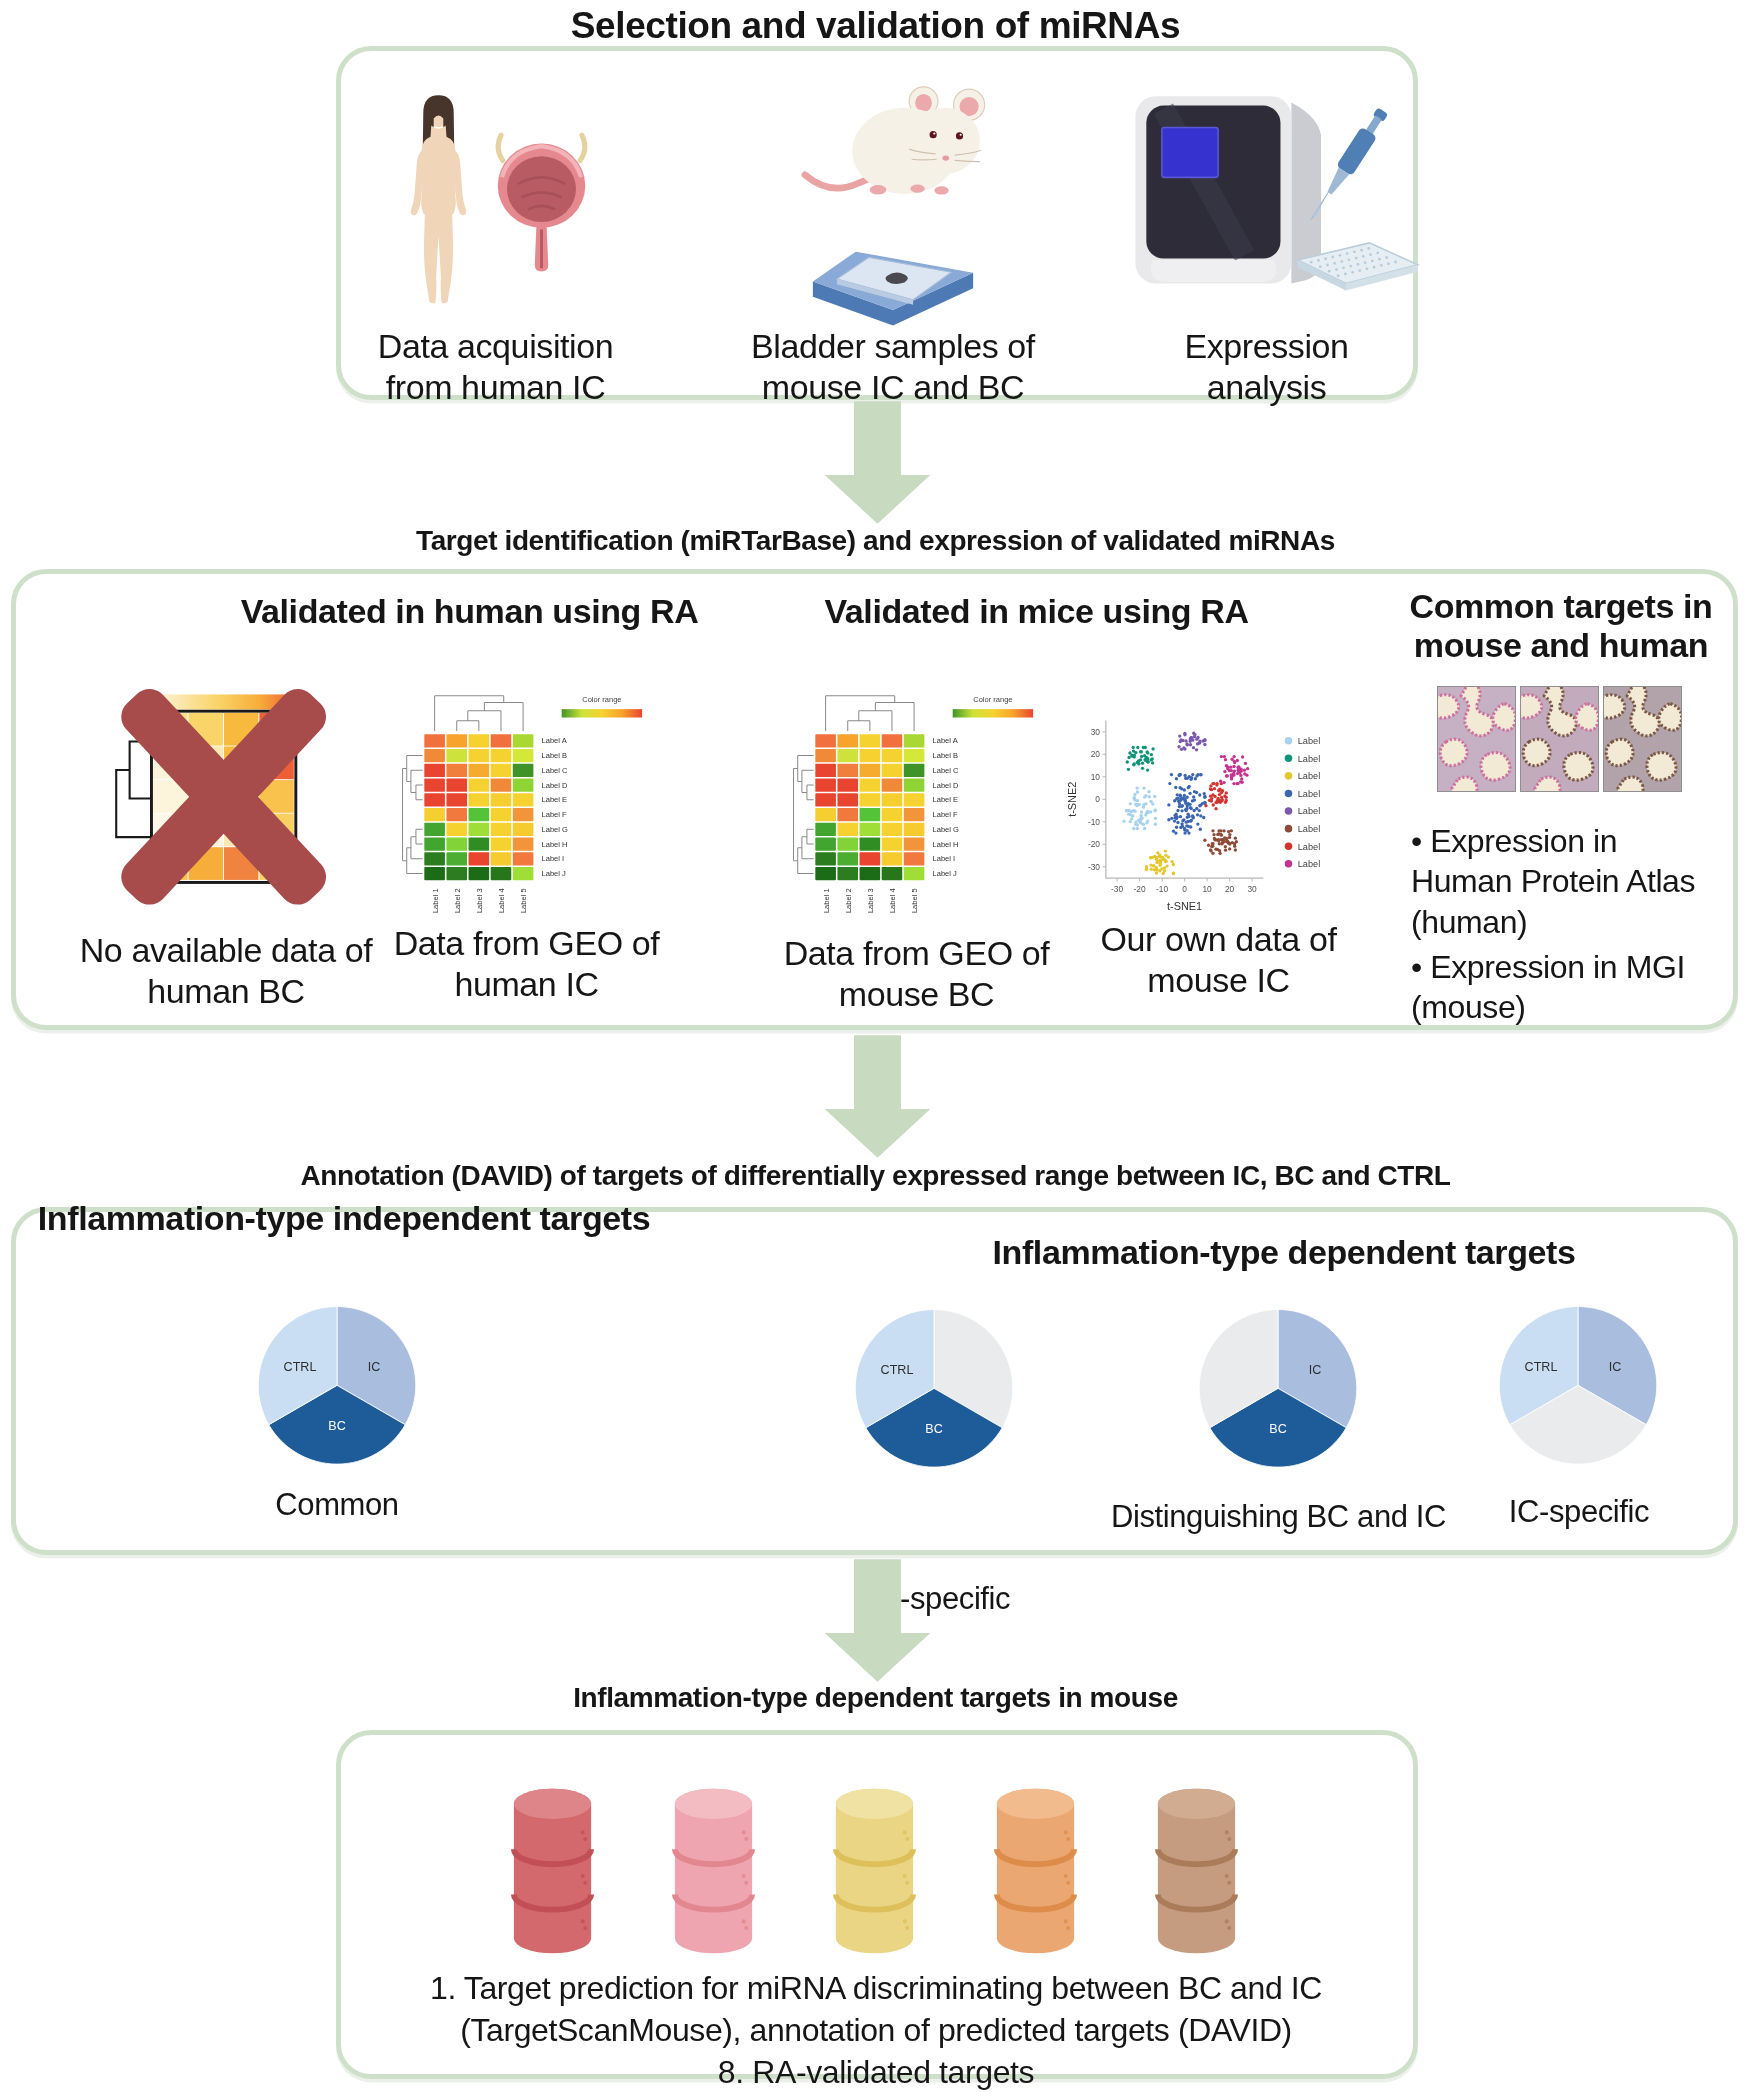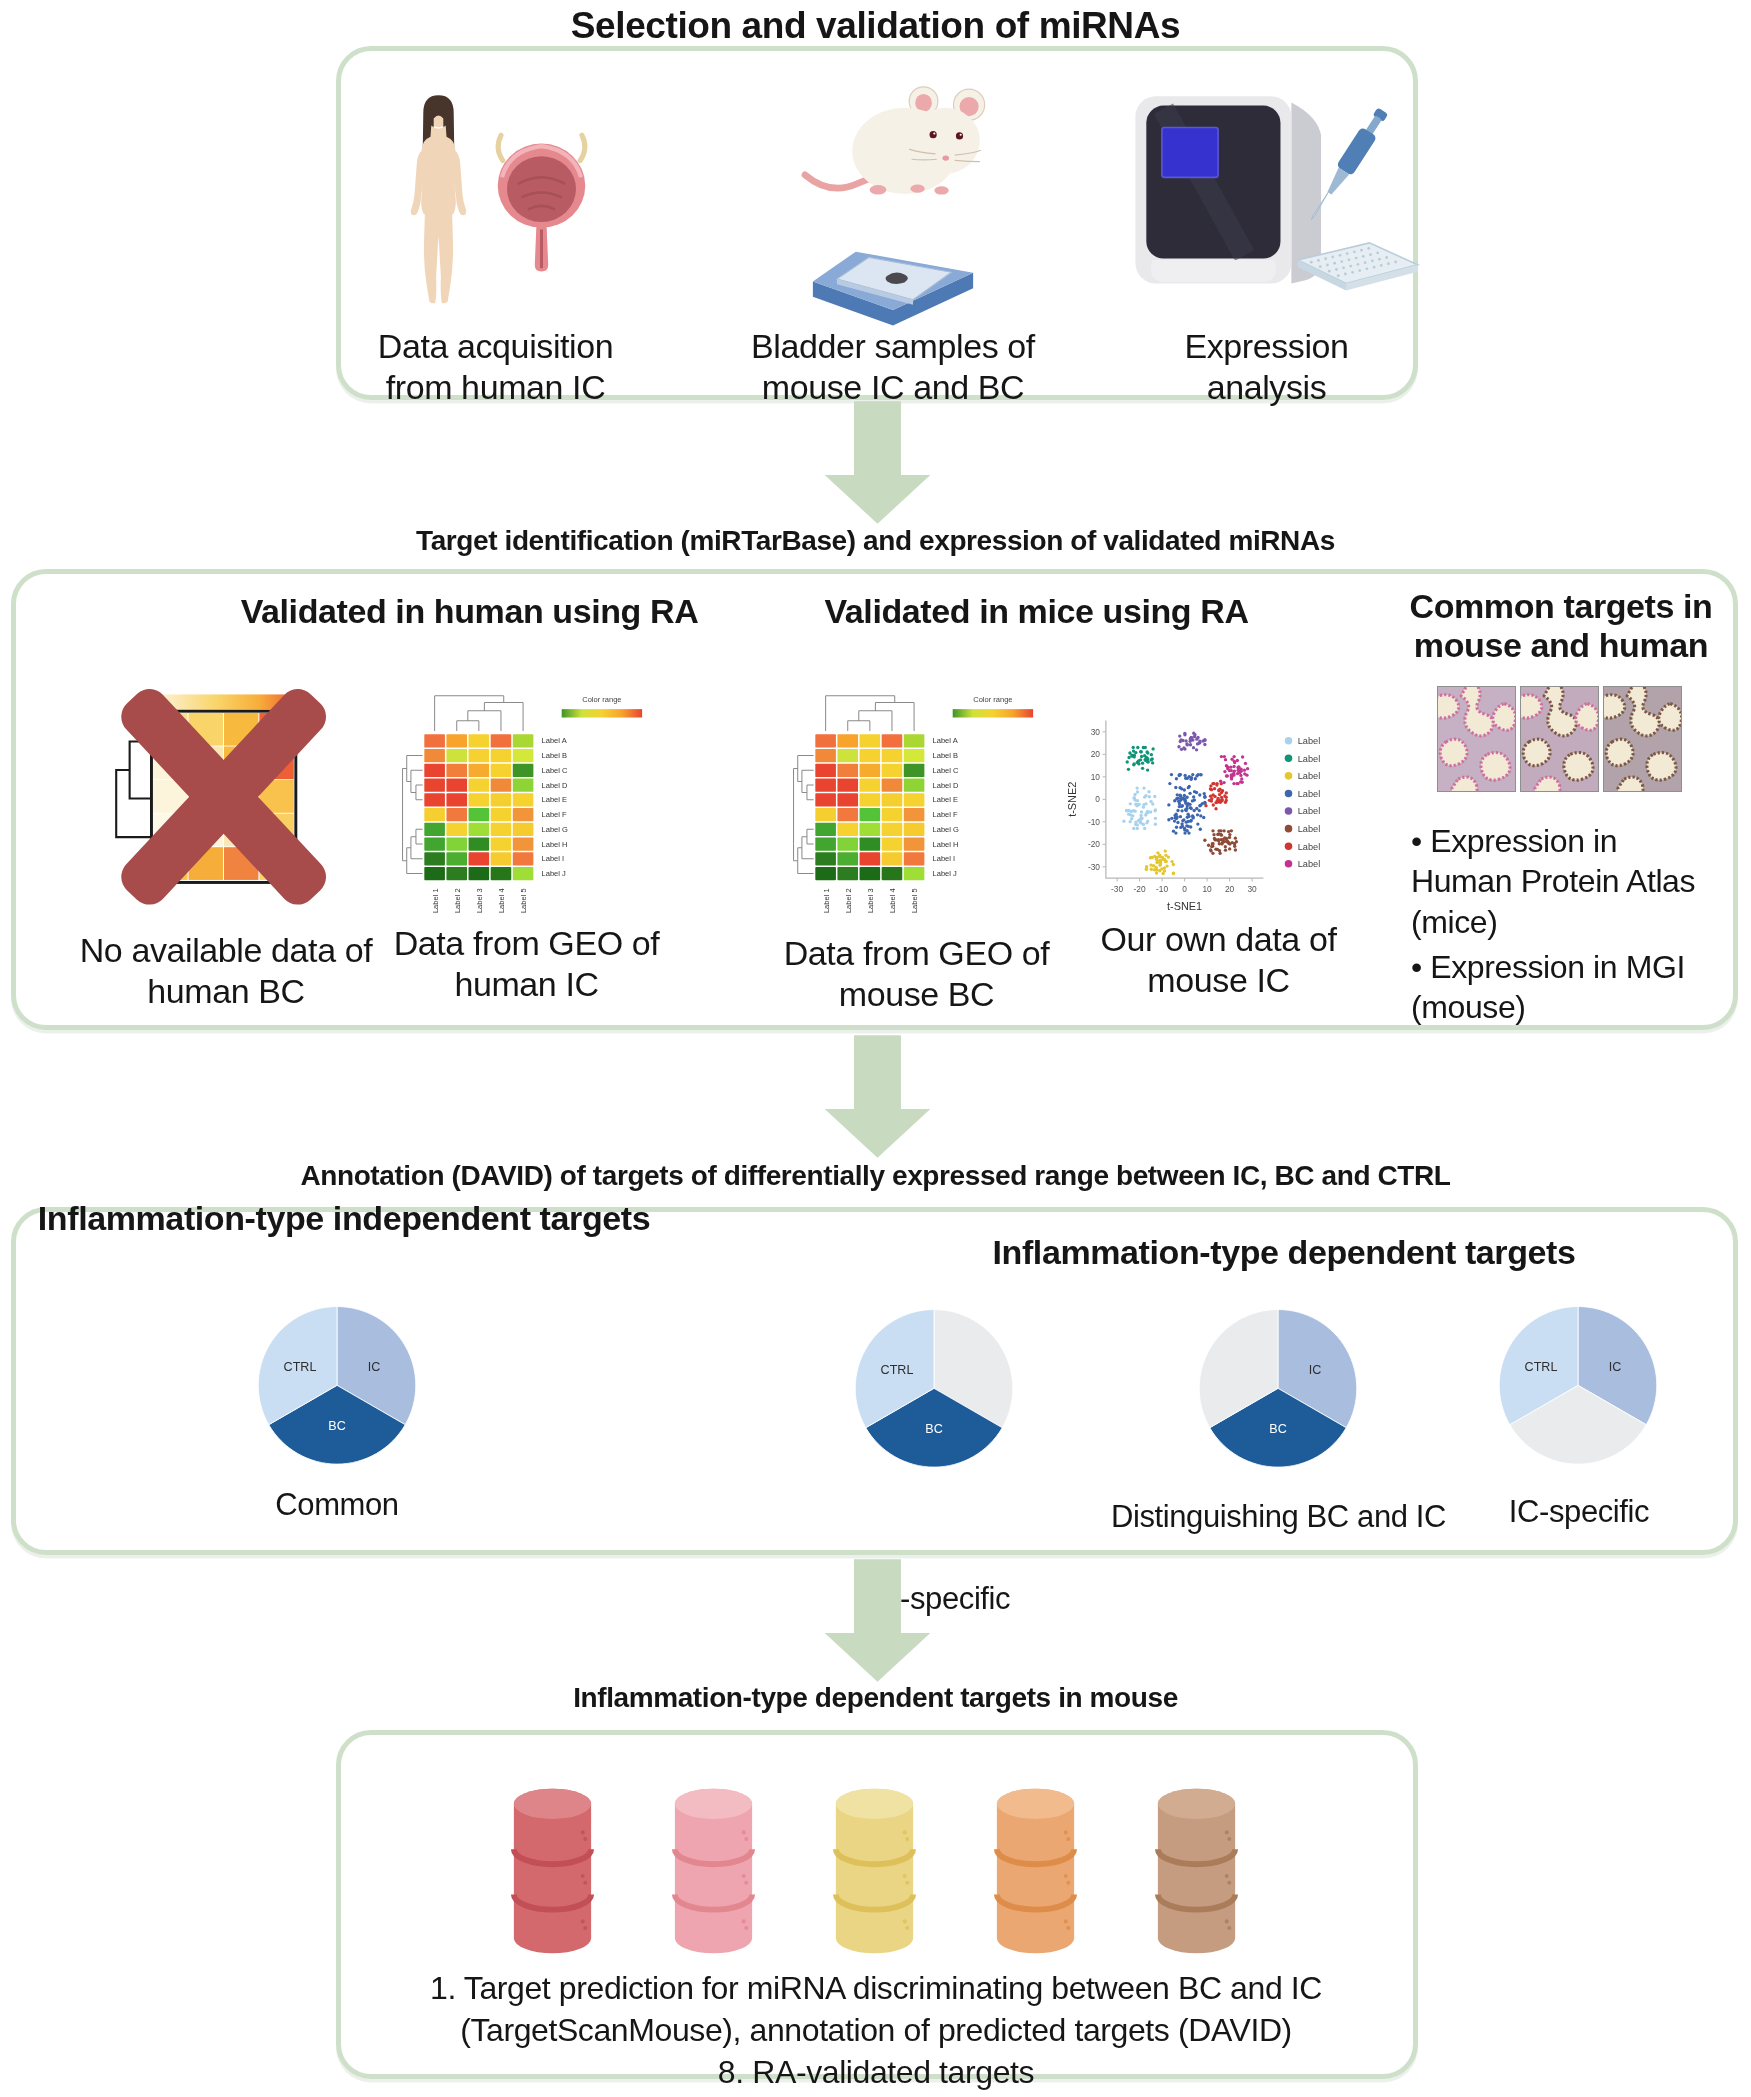--- a/index.html
+++ b/index.html
@@ -886,21 +886,21 @@
         <path d="M-8,14 Q14,2 24,16 Q32,28 18,36 Q0,44 -8,30 Z" fill="#f3ead6" stroke="#7c5843" stroke-width="4" stroke-dasharray="3 2.6" stroke-linejoin="round"></path>
         <path d="M44,-10 Q60,2 52,18 Q46,30 62,34 Q78,40 68,56 Q56,68 42,56 Q30,46 38,30 Q44,20 30,10 Q38,-6 44,-10 Z" fill="#f3ead6" stroke="#7c5843" stroke-width="4" stroke-dasharray="3 2.6" stroke-linejoin="round"></path>
         <path d="M86,20 Q104,26 100,44 Q96,60 80,52 Q66,44 74,30 Q79,22 86,20 Z" fill="#f3ead6" stroke="#7c5843" stroke-width="4" stroke-dasharray="3 2.6" stroke-linejoin="round"></path>
         <path d="M10,70 Q28,60 36,76 Q42,90 28,98 Q10,106 4,90 Q0,78 10,70 Z" fill="#f3ead6" stroke="#7c5843" stroke-width="4" stroke-dasharray="3 2.6" stroke-linejoin="round"></path>
         <path d="M64,86 Q84,78 92,96 Q98,112 80,118 Q60,124 56,104 Q54,92 64,86 Z" fill="#f3ead6" stroke="#7c5843" stroke-width="4" stroke-dasharray="3 2.6" stroke-linejoin="round"></path>
         <path d="M26,118 Q44,110 50,126 Q54,140 36,142 Q18,144 18,130 Z" fill="#f3ead6" stroke="#7c5843" stroke-width="4" stroke-dasharray="3 2.6" stroke-linejoin="round"></path>
       </svg>
     </div>
 
   <div class="bullets" style="left:1411px;top:821px;width:294px;">
-    <div>• Expression in Human Protein Atlas (mice)</div>
+    <div>• Expression in Human Protein Atlas (human)</div>
     <div>• Expression in MGI (mouse)</div>
   </div>
 
   <div class="caption" style="left:71px;top:930px;width:310px;">No available data of human BC</div>
   <div class="caption" style="left:382px;top:923px;width:289px;">Data from GEO of human IC</div>
   <div class="caption" style="left:772px;top:933px;width:289px;">Data from GEO of mouse BC</div>
   <div class="caption" style="left:1082px;top:919px;width:273px;">Our own data of mouse IC</div>
 
   <svg class="arrow" style="left:823px;top:1035px;" viewBox="0 0 130 146">
     <path d="M37,0 H93 V88 H128 L65,146 L2,88 H37 Z" fill="#c8dbc1"></path>

